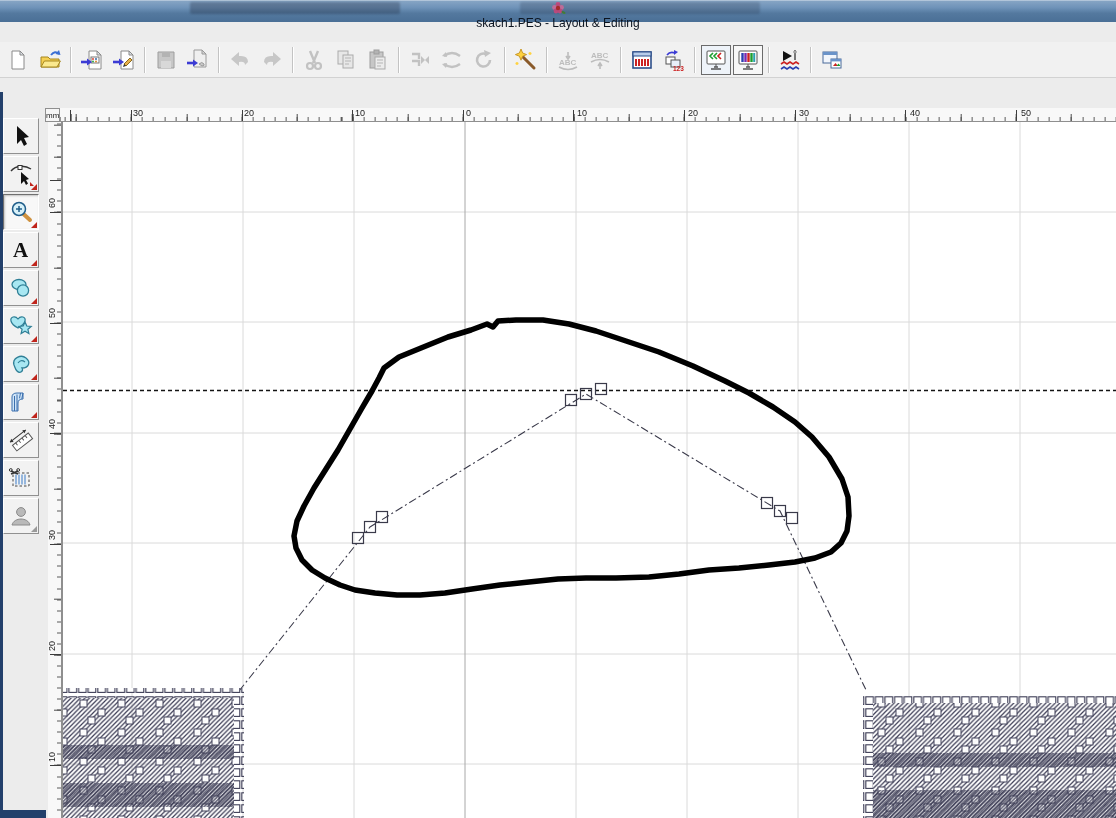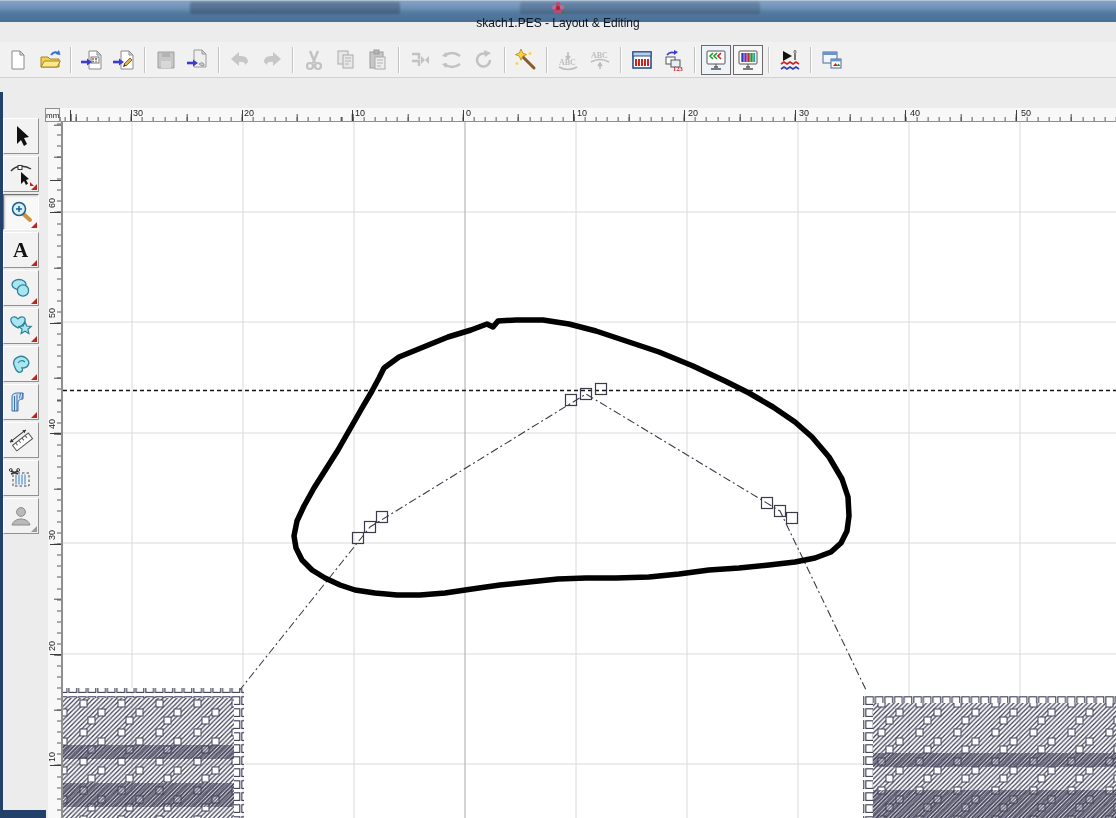--- a/index.html
+++ b/index.html
@@ -16,21 +16,21 @@
 
   
   .menubar{position:absolute;left:0;top:22px;width:1116px;height:19px;
     background:linear-gradient(#fdfeff,#e6ecf6 70%,#dbe3f0);
     border-bottom:1px solid #aeb4bd;display:flex;align-items:center;font-size:12px;color:#111;}
   .menu-item{padding:2px 9px;cursor:default;}
 
   
   .toolbar{position:absolute;left:0;top:42px;width:1116px;height:36px;background:#f1f1f1;
     border-bottom:1px solid #d2d2d2;display:flex;align-items:center;padding-left:2px;box-sizing:border-box;}
-  .tbtn{width:28px;height:28px;display:flex;align-items:center;justify-content:center;margin:0 1px;border:1px solid transparent;font-family:Liberation Serif, serif;}
+  .tbtn{width:28px;height:28px;display:flex;align-items:center;justify-content:center;margin:0 1px;border:1px solid transparent;}
   .tbtn.boxed{border:1px solid #6b6b6b;background:#f7f7f7;}
   .tbtn.active{background:#eef3f9;}
   .tsep{width:1px;height:26px;background:#c3c3c3;border-right:1px solid #fff;margin:0 4px;}
 
   
   .workband{position:absolute;left:0;top:78px;width:1116px;height:740px;background:#ececec;}
   .winedge-left{position:absolute;left:0;top:92px;width:3px;height:726px;background:#23406b;}
   .winedge-bl{position:absolute;left:0;top:810px;width:46px;height:8px;background:#23406b;}
 
   

